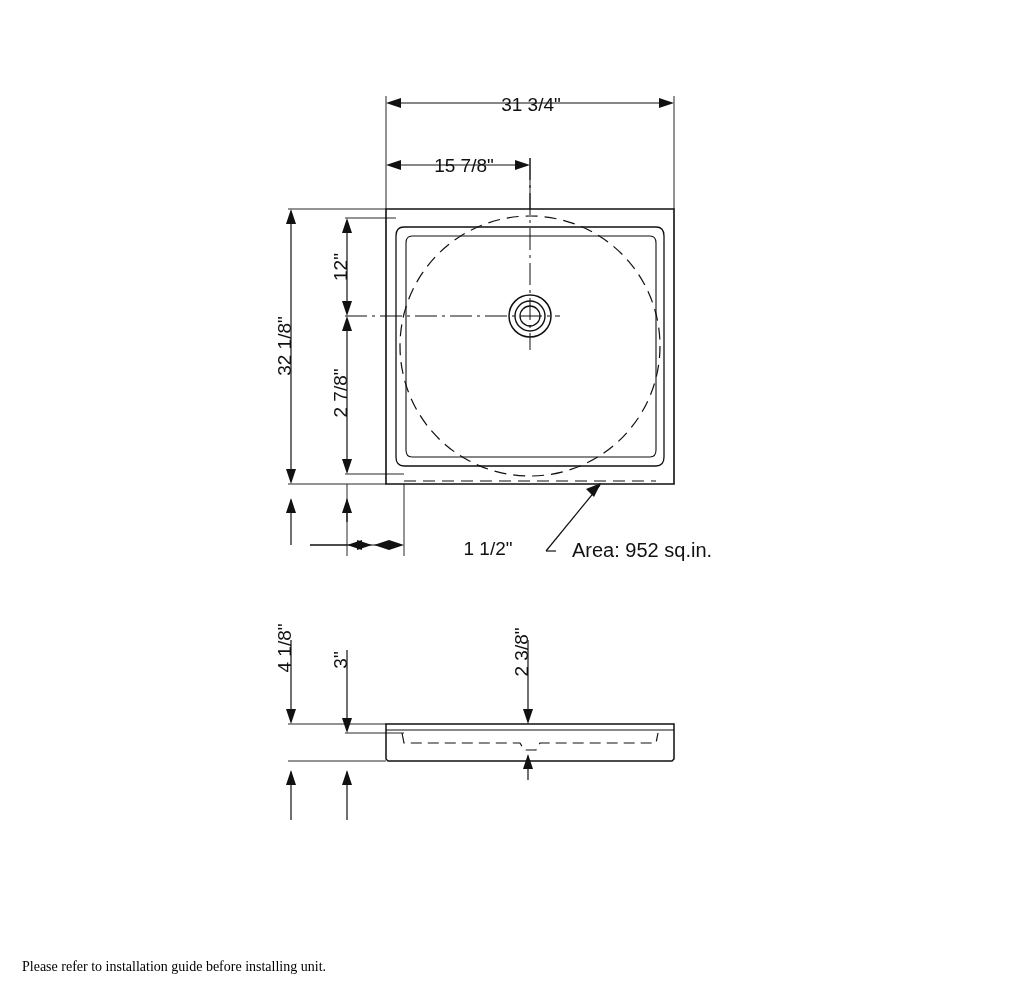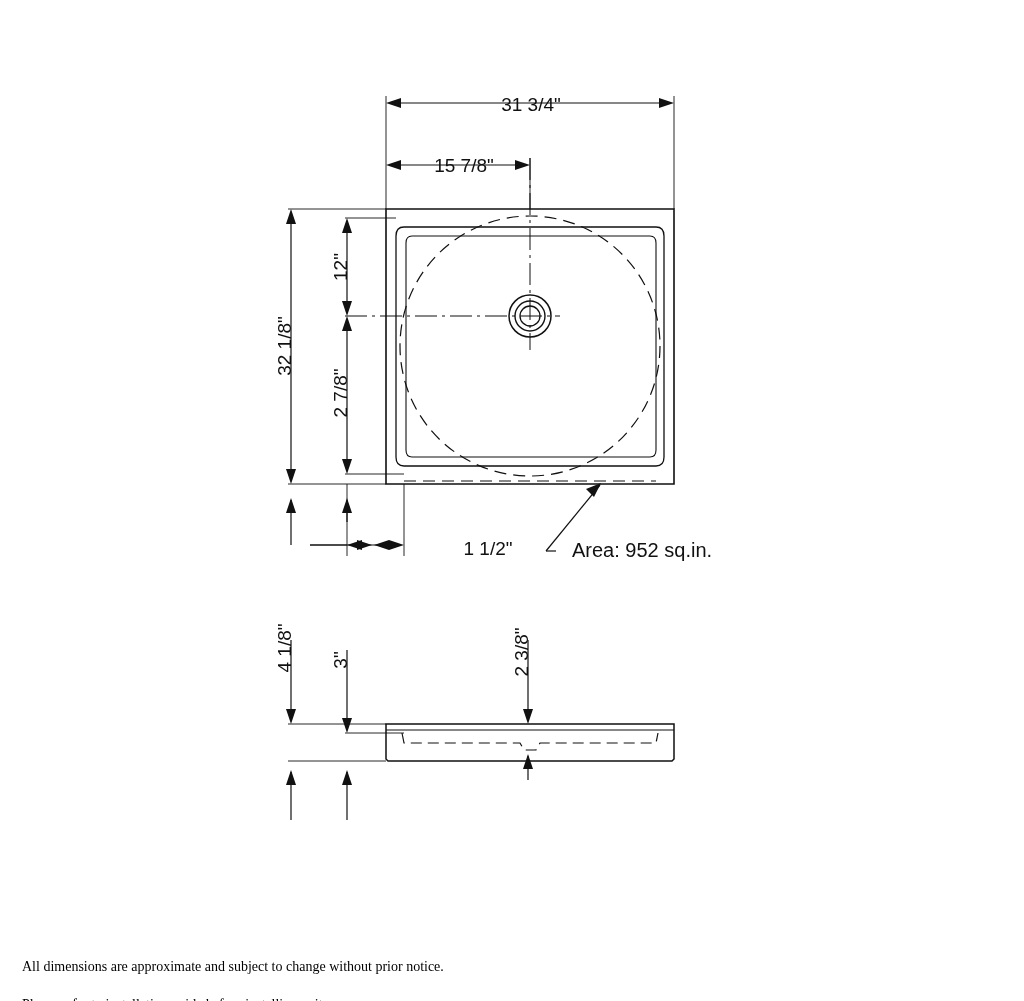--- a/index.html
+++ b/index.html
@@ -160,15 +160,14 @@
   <text class="area-label" x="572" y="557" text-anchor="start">Area: 952 sq.in.</text>
 
   <text class="dim-label" x="291" y="648" text-anchor="middle" transform="rotate(-90 291 648)">4 1/8"</text>
 
   <text class="dim-label" x="347" y="660" text-anchor="middle" transform="rotate(-90 347 660)">3"</text>
 
   <text class="dim-label" x="528" y="652" text-anchor="middle" transform="rotate(-90 528 652)">2 3/8"</text>
 </svg>
 
 <div class="footnote">
-  <div>All dimensions are approximate and subject to change without prior notice.</div>
   <div>Please refer to installation guide before installing unit.</div>
 </div>
 
 </body></html>

